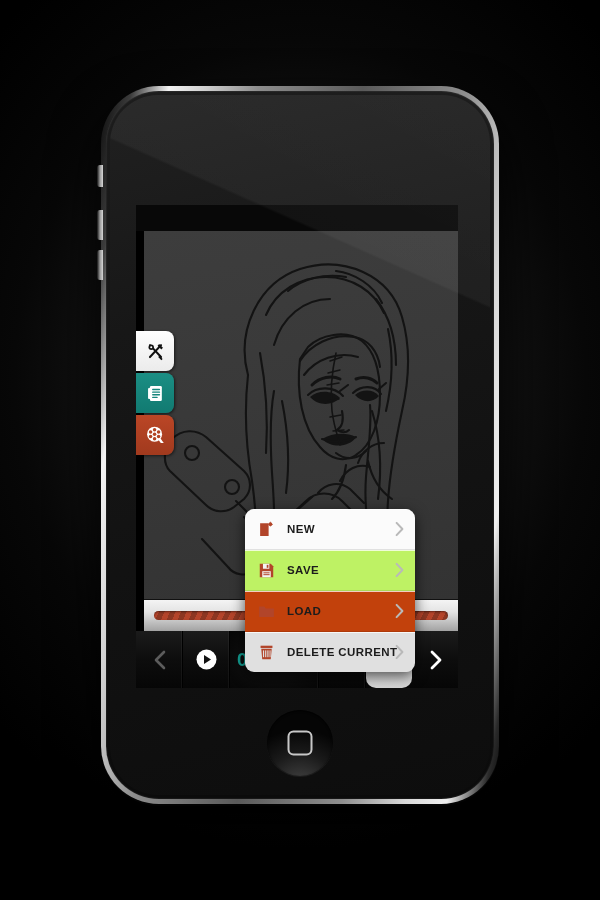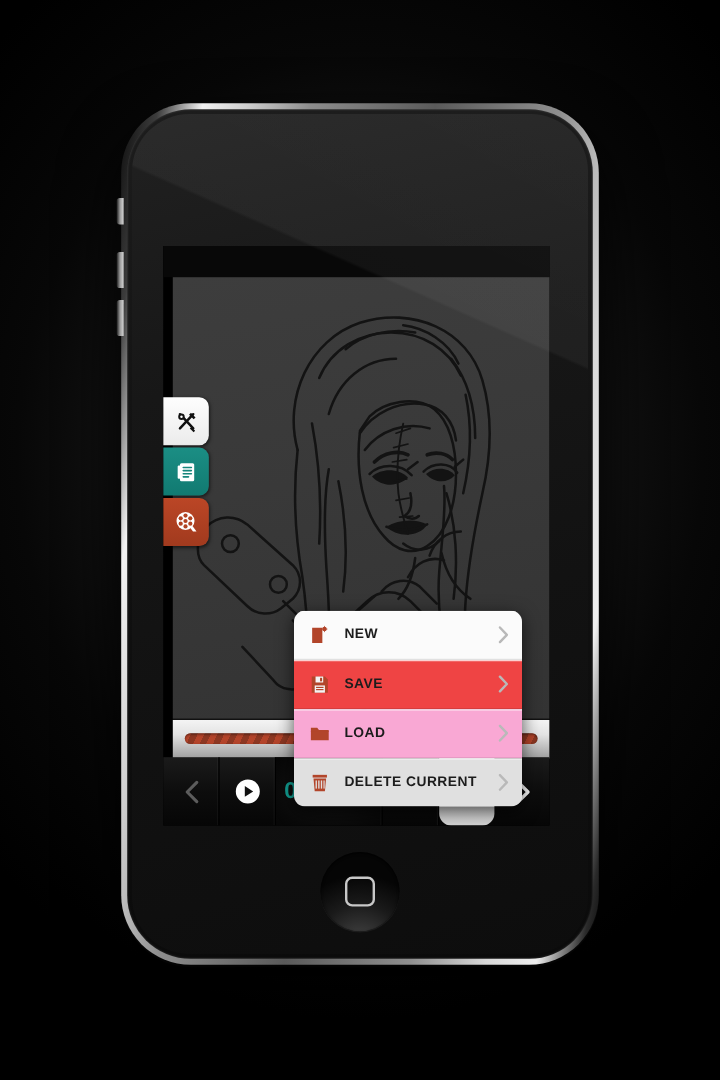--- a/index.html
+++ b/index.html
@@ -218,21 +218,21 @@
   }
   #tab-tools   { background: linear-gradient(180deg, #fefefe 0%, #ebebeb 100%); }
   #tab-layers2 { background: linear-gradient(180deg, #1b8e84 0%, #117a71 100%); }
   #tab-film    { background: linear-gradient(180deg, #bb4626 0%, #a13a1e 100%); }
 
   
   #menu {
     position: absolute;
     left: 109px;
     top: 304px;
-    width: 190px;
+    width: 170px;
     border-radius: 9px 9px 9px 9px;
     overflow: hidden;
     z-index: 12;
     box-shadow: 0 4px 14px rgba(0,0,0,.65);
   }
   .menu-item {
     position: relative;
     height: 40px;
     display: flex;
     align-items: center;
@@ -466,36 +466,36 @@
             <path d="M13.4 4.5 L16.2 5.5 L15.2 4.5 L16.2 3.5 Z"></path>
             <path d="M21.6 4.5 L18.8 5.5 L19.8 4.5 L18.8 3.5 Z"></path>
           </g>
         </svg>
         <span class="mi-label">NEW</span>
         <svg class="mi-chev" width="9" height="15" viewBox="0 0 9 15">
           <path d="M1.6 1.4 L7.4 7.5 L1.6 13.6" fill="none" stroke="#b9b9b9" stroke-width="2" stroke-linecap="round" stroke-linejoin="round"></path>
         </svg>
       </div>
 
-      <div class="menu-item" style="background:#ef4444">
+      <div class="menu-item" style="background:#bef264">
         <svg class="mi-icon" viewBox="0 0 24 24">
           <path d="M2.5 2.5 H18 L21.5 6 V21.5 H2.5 Z" fill="#b2452a"></path>
           <rect x="7" y="2.5" width="9" height="7" fill="#f4f4f4"></rect>
           <rect x="12.3" y="4" width="2.4" height="4.2" fill="#b2452a"></rect>
           <rect x="6" y="13" width="12" height="8.5" fill="#f4f4f4"></rect>
           <rect x="7.6" y="14.6" width="8.8" height="1.4" fill="#b2452a"></rect>
           <rect x="7.6" y="17.2" width="8.8" height="1.4" fill="#b2452a"></rect>
         </svg>
         <span class="mi-label">SAVE</span>
         <svg class="mi-chev" width="9" height="15" viewBox="0 0 9 15">
           <path d="M1.6 1.4 L7.4 7.5 L1.6 13.6" fill="none" stroke="#b9b9b9" stroke-width="2" stroke-linecap="round" stroke-linejoin="round"></path>
         </svg>
       </div>
 
-      <div class="menu-item" style="background:#f9a8d4">
+      <div class="menu-item" style="background:#c2410c">
         <svg class="mi-icon" viewBox="0 0 24 24">
           <path d="M1.5 5 H9 L11 7.6 H22.5 V10 H1.5 Z" fill="#b2452a"></path>
           <path d="M1.5 9 H22.5 V19.6 H1.5 Z" fill="#b2452a"></path>
         </svg>
         <span class="mi-label">LOAD</span>
         <svg class="mi-chev" width="9" height="15" viewBox="0 0 9 15">
           <path d="M1.6 1.4 L7.4 7.5 L1.6 13.6" fill="none" stroke="#b9b9b9" stroke-width="2" stroke-linecap="round" stroke-linejoin="round"></path>
         </svg>
       </div>
 

